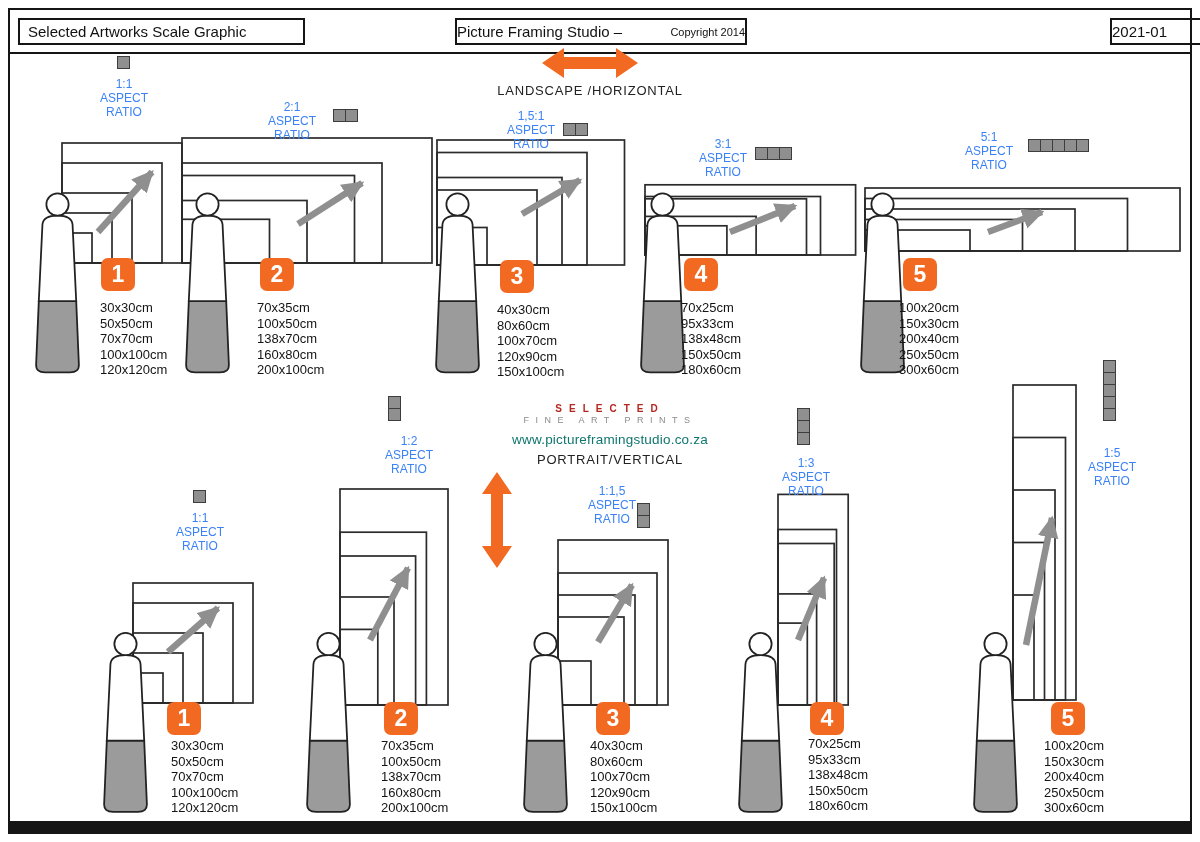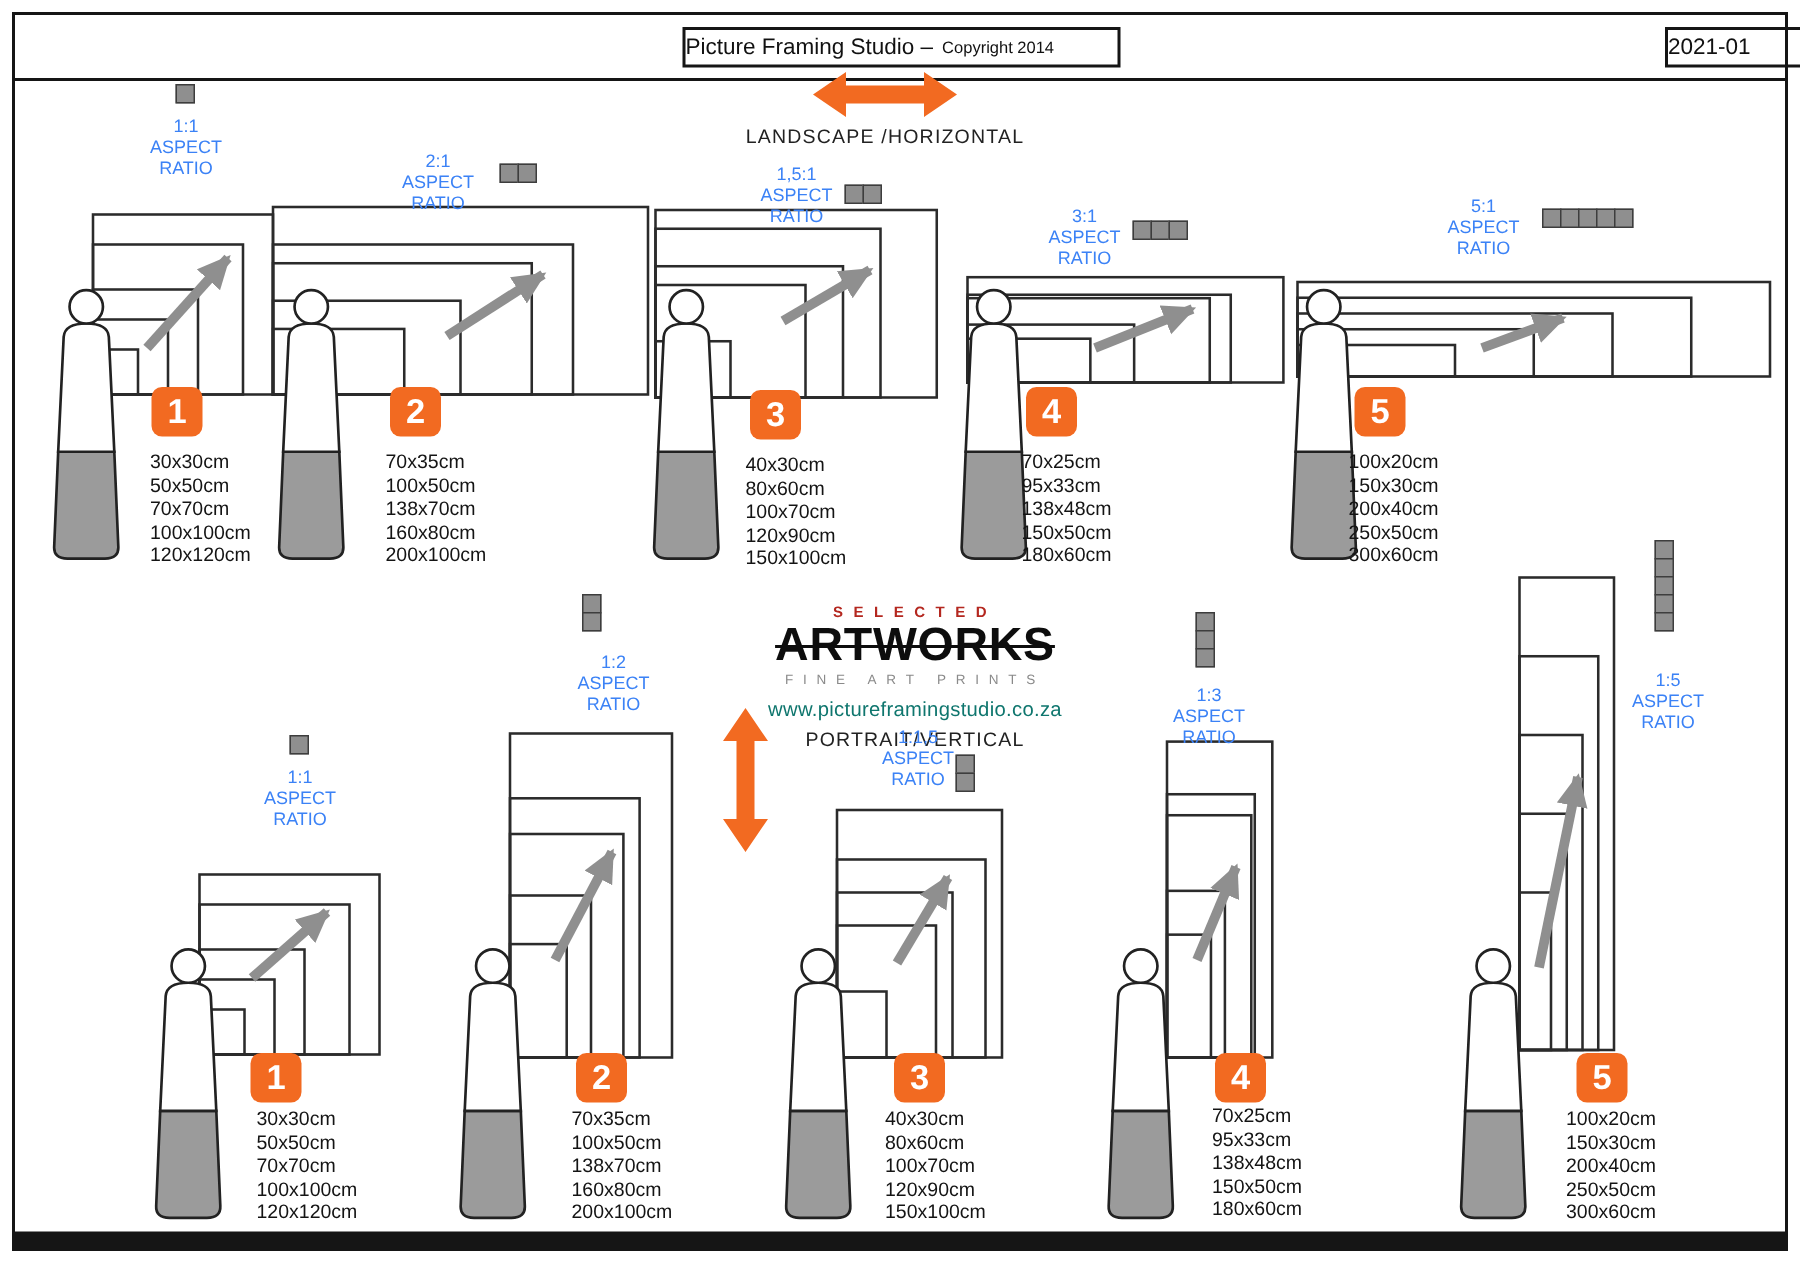--- a/index.html
+++ b/index.html
@@ -3,21 +3,21 @@
 <meta charset="utf-8">
 <style>
   *{box-sizing:border-box;margin:0;padding:0}
   html,body{margin:0;padding:0}
   body{font-family:"Liberation Sans",sans-serif;background:#fff;width:1200px;height:842px;position:relative}
   .page{position:absolute;left:0;top:0;width:1200px;height:842px;background:#fff;overflow:hidden}
   .abs{position:absolute}
   .page-frame{position:absolute;left:8px;top:8px;right:8px;bottom:8px;border:2px solid #151515;border-bottom:13px solid #151515;pointer-events:none;z-index:50}
   .header-rule{position:absolute;left:10px;right:10px;top:52px;height:2px;background:#151515}
   .hbox{position:absolute;top:18px;height:27px;border:2px solid #151515;background:#fff;display:flex;align-items:center;font-size:15px;color:#111;z-index:5}
-  .hbox.center{justify-content:flex-start}
+  .hbox.center{justify-content:space-between}
   .copyright-sm{font-size:11px;margin-left:6px;color:#111}
   .landscape-heading{position:absolute;text-align:center;font-size:13px;letter-spacing:.8px;color:#222}
   .badge{position:absolute;width:34px;height:33px;border-radius:7px;background:var(--accent,#F26A21);color:#fff;font-weight:bold;font-size:23px;display:flex;align-items:center;justify-content:center;z-index:6}
   .size-list{position:absolute;font-size:13px;color:#141414;line-height:15.6px;white-space:nowrap;z-index:6}
   .ratio-label{position:absolute;width:90px;text-align:center;font-size:12px;line-height:13.8px;color:#3b82f6;z-index:6}
   .sq-row,.sq-col{position:absolute;display:flex;z-index:6}
   .sq-col{flex-direction:column}
   .sq{width:13px;height:13px;background:#8f8f8f;border:1px solid #3d3d3d;display:block}
   .sq-row .sq + .sq{margin-left:-1px}
   .sq-col .sq + .sq{margin-top:-1px}
@@ -37,39 +37,41 @@
     <defs>
       <marker id="ah" markerWidth="3.6" markerHeight="3.4" refX="3.0" refY="1.6" orient="auto">
         <path d="M0,0 L3.4,1.6 L0,3.2 Z" fill="#8f8f8f"></path>
       </marker>
     </defs>
   </svg>
 
   <div class="page-frame"></div>
   <div class="header-rule"></div>
 
+  <div class="hbox" style="left:18px;width:287px;padding-left:8px">
+    <span>Selected Artworks Scale Graphic</span>
+  </div>
   <div class="hbox center" style="left:455px;width:292px">
     <span>Picture Framing Studio –</span>
     <span class="copyright-sm">Copyright 2014</span>
   </div>
   <div class="hbox center" style="left:1110px;width:96px">
     <span>2021-01</span>
   </div>
 
   <svg class="abs" style="left:542px;top:48px" width="96" height="30">
     <polygon points="0,15 22,0 22,9 74,9 74,0 96,15 74,30 74,21 22,21 22,30" style="fill:var(--accent,#F26A21)"></polygon>
   </svg>
   <div class="landscape-heading" style="left:480px;top:83px;width:220px">LANDSCAPE /HORIZONTAL</div>
 
   <svg class="abs" style="left:482px;top:472px" width="30" height="96">
     <polygon points="15,0 30,22 21,22 21,74 30,74 15,96 0,74 9,74 9,22 0,22" style="fill:var(--accent,#F26A21)"></polygon>
   </svg>
   <div class="logo-block" style="left:500px;top:403px;width:220px">
     <div class="logo-selected">SELECTED</div>
-    <div class="logo-artworks">ARTWORKS</div>
     <div class="logo-sub">FINE ART PRINTS</div>
     <div class="logo-site">www.pictureframingstudio.co.za</div>
     <div class="portrait-heading">PORTRAIT/VERTICAL</div>
   </div>
 
   <div id="canvas">
       <svg class="abs" style="left:60px;top:141px" width="124" height="124">
         <rect x="2" y="2.0" width="120.0" height="120.0" fill="none" stroke="#2b2b2b" stroke-width="1.7"></rect>
         <rect x="2" y="22.0" width="100.0" height="100.0" fill="none" stroke="#2b2b2b" stroke-width="1.7"></rect>
         <rect x="2" y="52.0" width="70.0" height="70.0" fill="none" stroke="#2b2b2b" stroke-width="1.7"></rect>

